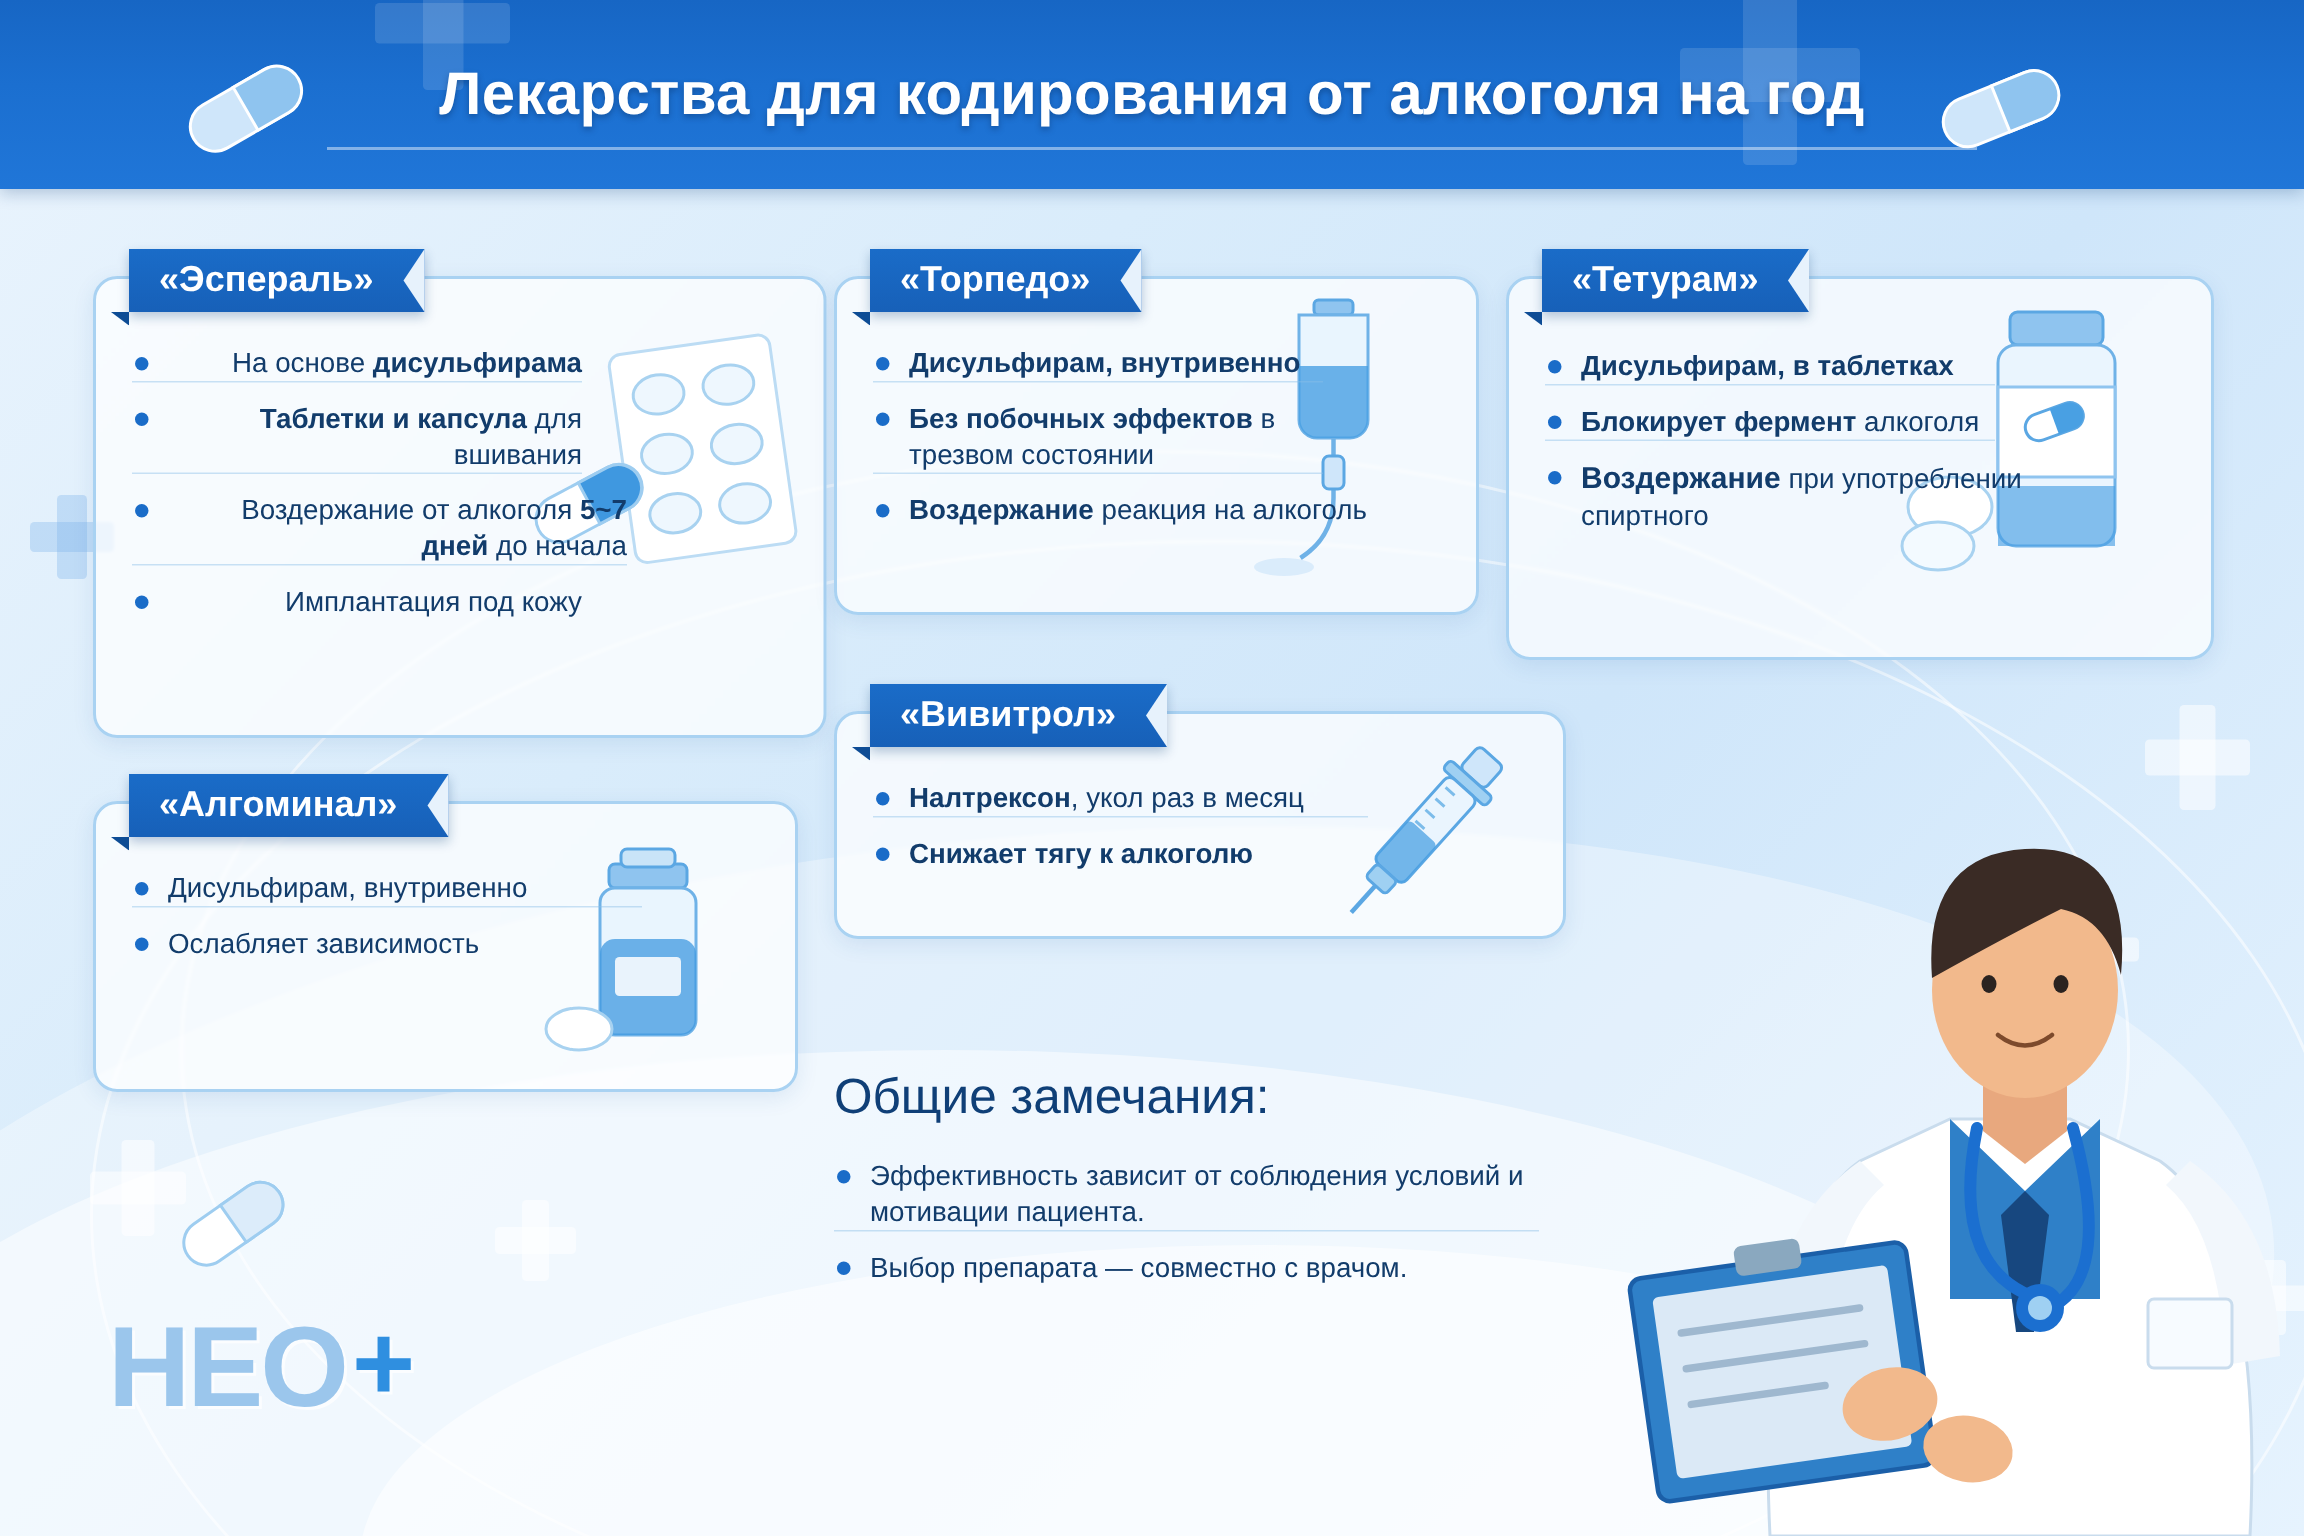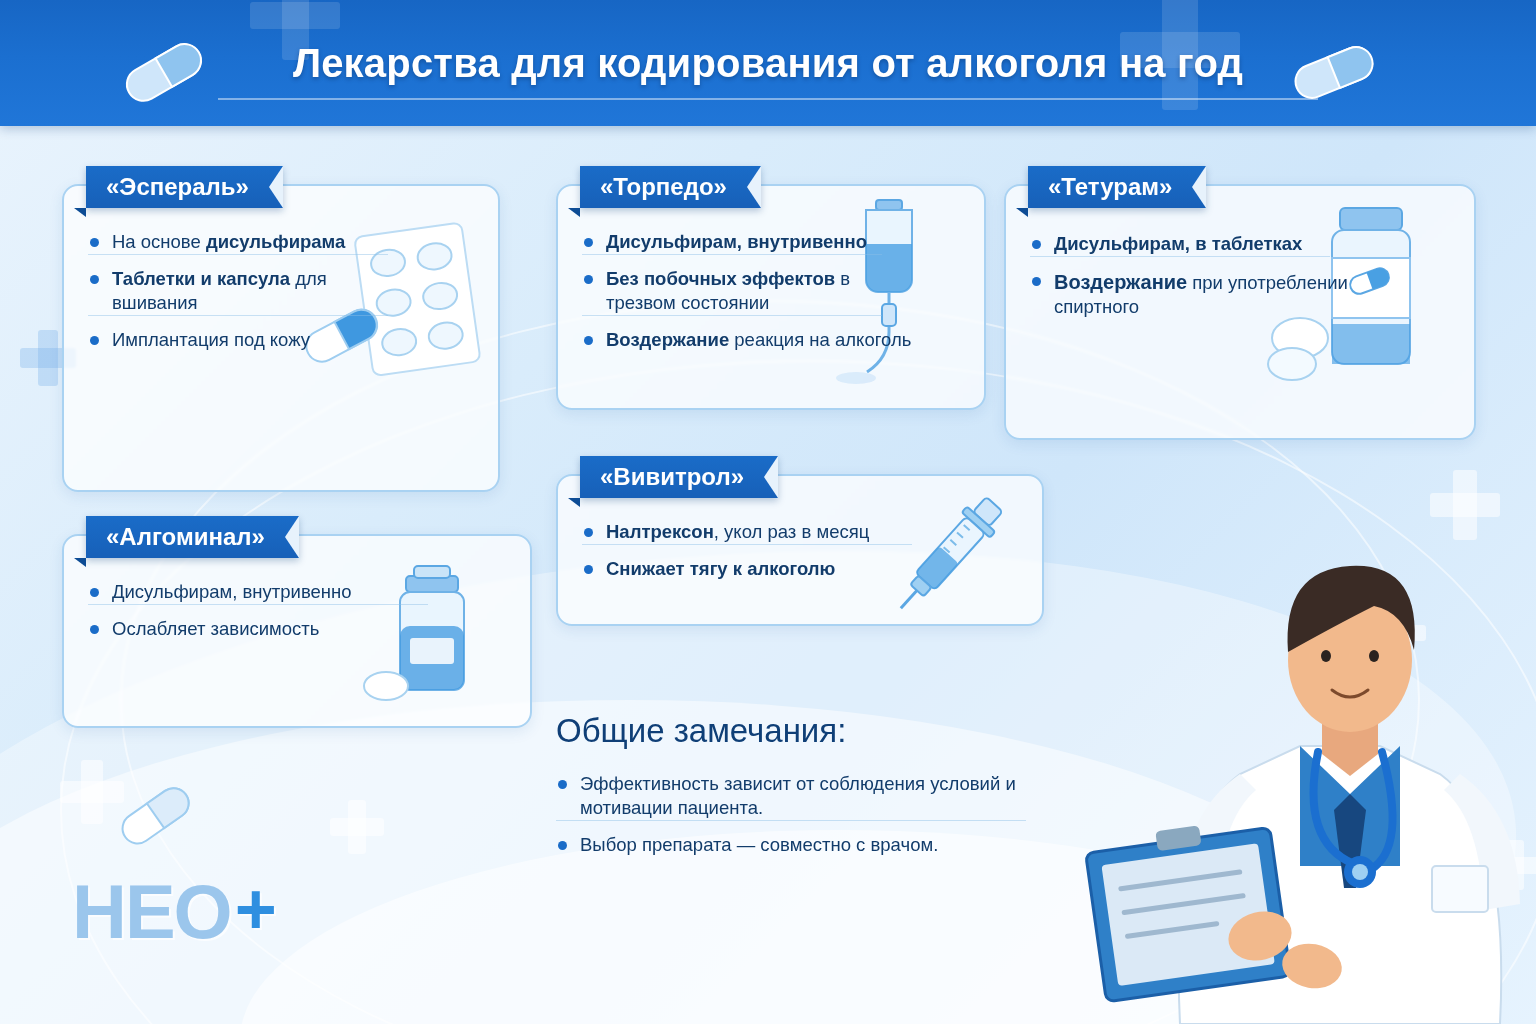--- a/index.html
+++ b/index.html
@@ -181,21 +181,21 @@
         <path d="M46 14 h24 a16.5 16.5 0 0 1 0 33 h-24 z" fill="#8fc4ef" stroke="#ffffff" stroke-width="2"></path>
       </g>
     </svg>
 
     <div class="header-inner">
       <h1>Лекарства для кодирования от алкоголя на год</h1>
     </div>
     <div class="header-underline"></div>
   </div>
 
-  <div class="card" style="left:62px; top:184px; width:438px; height:308px;">
+  <div class="card" style="left:62px; top:184px; width:489px; height:308px;text-align:right;">
     <div class="ribbon">
       <span class="tail"></span>
       <span>«Эспераль»</span>
     </div>
 
     <svg style="position:absolute; right:6px; top:28px;" width="190" height="180" viewBox="0 0 190 180">
       <g transform="rotate(-8 110 90)">
         <rect x="62" y="16" width="108" height="140" rx="8" fill="#ffffff" stroke="#bcdcf4" stroke-width="2"></rect>
         <g fill="#eef7fe" stroke="#a8d2f0" stroke-width="2">
           <ellipse cx="92" cy="46" rx="17" ry="13"></ellipse>
@@ -208,20 +208,21 @@
       </g>
       <g transform="rotate(-28 40 122)">
         <rect x="2" y="106" width="76" height="31" rx="15.5" fill="#ffffff" stroke="#9ecdf0" stroke-width="2"></rect>
         <path d="M40 106 h22 a15.5 15.5 0 0 1 0 31 h-22 z" fill="#3f98e0" stroke="#9ecdf0" stroke-width="2"></path>
       </g>
     </svg>
 
     <ul class="bullets" style="position:absolute; left:24px; top:44px; width:300px;">
       <li><span>На основе </span><b>дисульфирама</b><span></span></li>
       <li><span></span><b>Таблетки и капсула</b><span> для вшивания</span></li>
+      <li style="width:330px;"><span>Воздержание от алкоголя </span><b>5~7 дней</b><span> до начала</span></li>
       <li><span>Имплантация под кожу</span><b></b><span></span></li>
     </ul>
   </div>
 
   <div class="card" style="left:62px; top:534px; width:470px; height:194px;">
     <div class="ribbon">
       <span class="tail"></span>
       <span>«Алгоминал»</span>
     </div>
 
@@ -301,20 +302,21 @@
         <rect x="86" y="74" width="40" height="18" rx="9" fill="#ffffff" stroke="#5ba7e3" stroke-width="2"></rect>
         <path d="M106 74 h11 a9 9 0 0 1 0 18 h-11 z" fill="#49a0e3"></path>
       </g>
       <rect x="66" y="126" width="78" height="40" fill="#49a0e3" opacity="0.65"></rect>
       <ellipse cx="34" cy="140" rx="28" ry="20" fill="#ffffff" stroke="#a8d2f0" stroke-width="2"></ellipse>
       <ellipse cx="26" cy="166" rx="24" ry="16" fill="#f3faff" stroke="#a8d2f0" stroke-width="2"></ellipse>
     </svg>
 
     <ul class="bullets" style="position:absolute; left:24px; top:46px; width:300px;">
       <li><span></span><b>Дисульфирам, в таблетках</b><span></span></li>
+      <li><span></span><b>Блокирует фермент</b><span> алкоголя</span></li>
       <li style="width:330px;"><span></span><b style="font-size:20px">Воздержание</b><span> при употреблении спиртного</span></li>
     </ul>
   </div>
 
   <div class="notes-title" style="left:556px; top:712px;">Общие замечания:</div>
   <ul class="bullets notes-list" style="position:absolute; left:556px; top:772px; width:470px;">
     <li><span>Эффективность зависит от соблюдения условий и мотивации пациента.</span><b></b><span></span></li>
     <li><span>Выбор препарата — совместно с врачом.</span><b></b><span></span></li>
   </ul>
 

